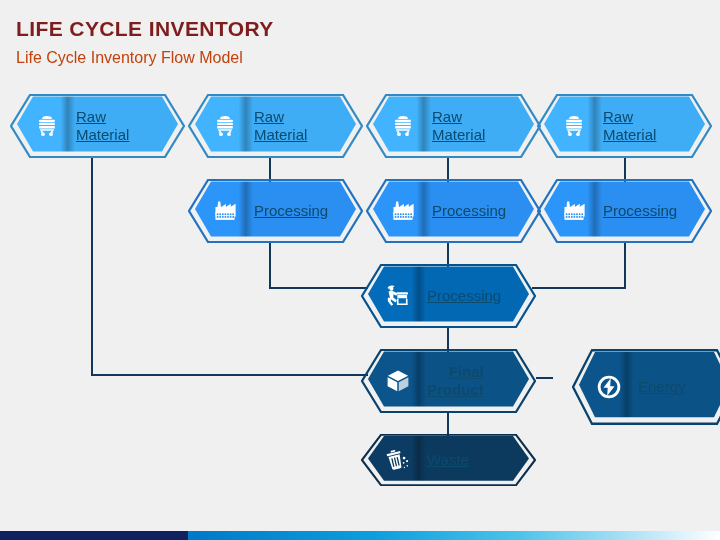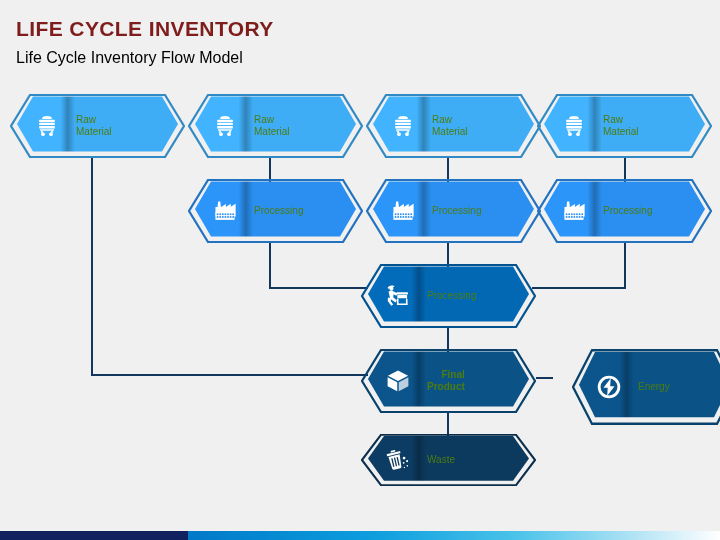--- a/index.html
+++ b/index.html
@@ -12,34 +12,34 @@
   #stage{position:absolute;left:0;top:0;width:720px;height:540px;}
 
   
   .hdr-title{
     position:absolute;left:16px;top:17px;
     font-size:21px;font-weight:bold;letter-spacing:.4px;
     color:#7f1d1d;white-space:nowrap;
   }
   .hdr-sub{
     position:absolute;left:16px;top:49px;
-    font-size:16px;color:#000000;white-space:nowrap;
+    font-size:16px;color:#c2410c;white-space:nowrap;
   }
 
   
   #wires{position:absolute;left:0;top:0;width:720px;height:540px;}
 
   
   .node{position:absolute;}
   .node .shell{position:absolute;left:0;top:0;width:100%;height:100%;}
   .node .lbl{
     position:absolute;top:0;height:100%;
     display:flex;align-items:center;
-    color:#4d7c0f;font-size:10px;line-height:1.18;
-    white-space:pre-line;pointer-events:none;
+    color:#0c4a6e;font-size:15px;line-height:1.18;
+    white-space:pre-line;pointer-events:none;text-decoration:underline;
   }
   .node .ico{
     position:absolute;top:0;height:100%;
     display:flex;align-items:center;justify-content:center;
     pointer-events:none;
   }
   .node.bold .lbl{font-weight:bold;}
 
   
   .botbar{position:absolute;left:0;top:531px;width:720px;height:9px;}

